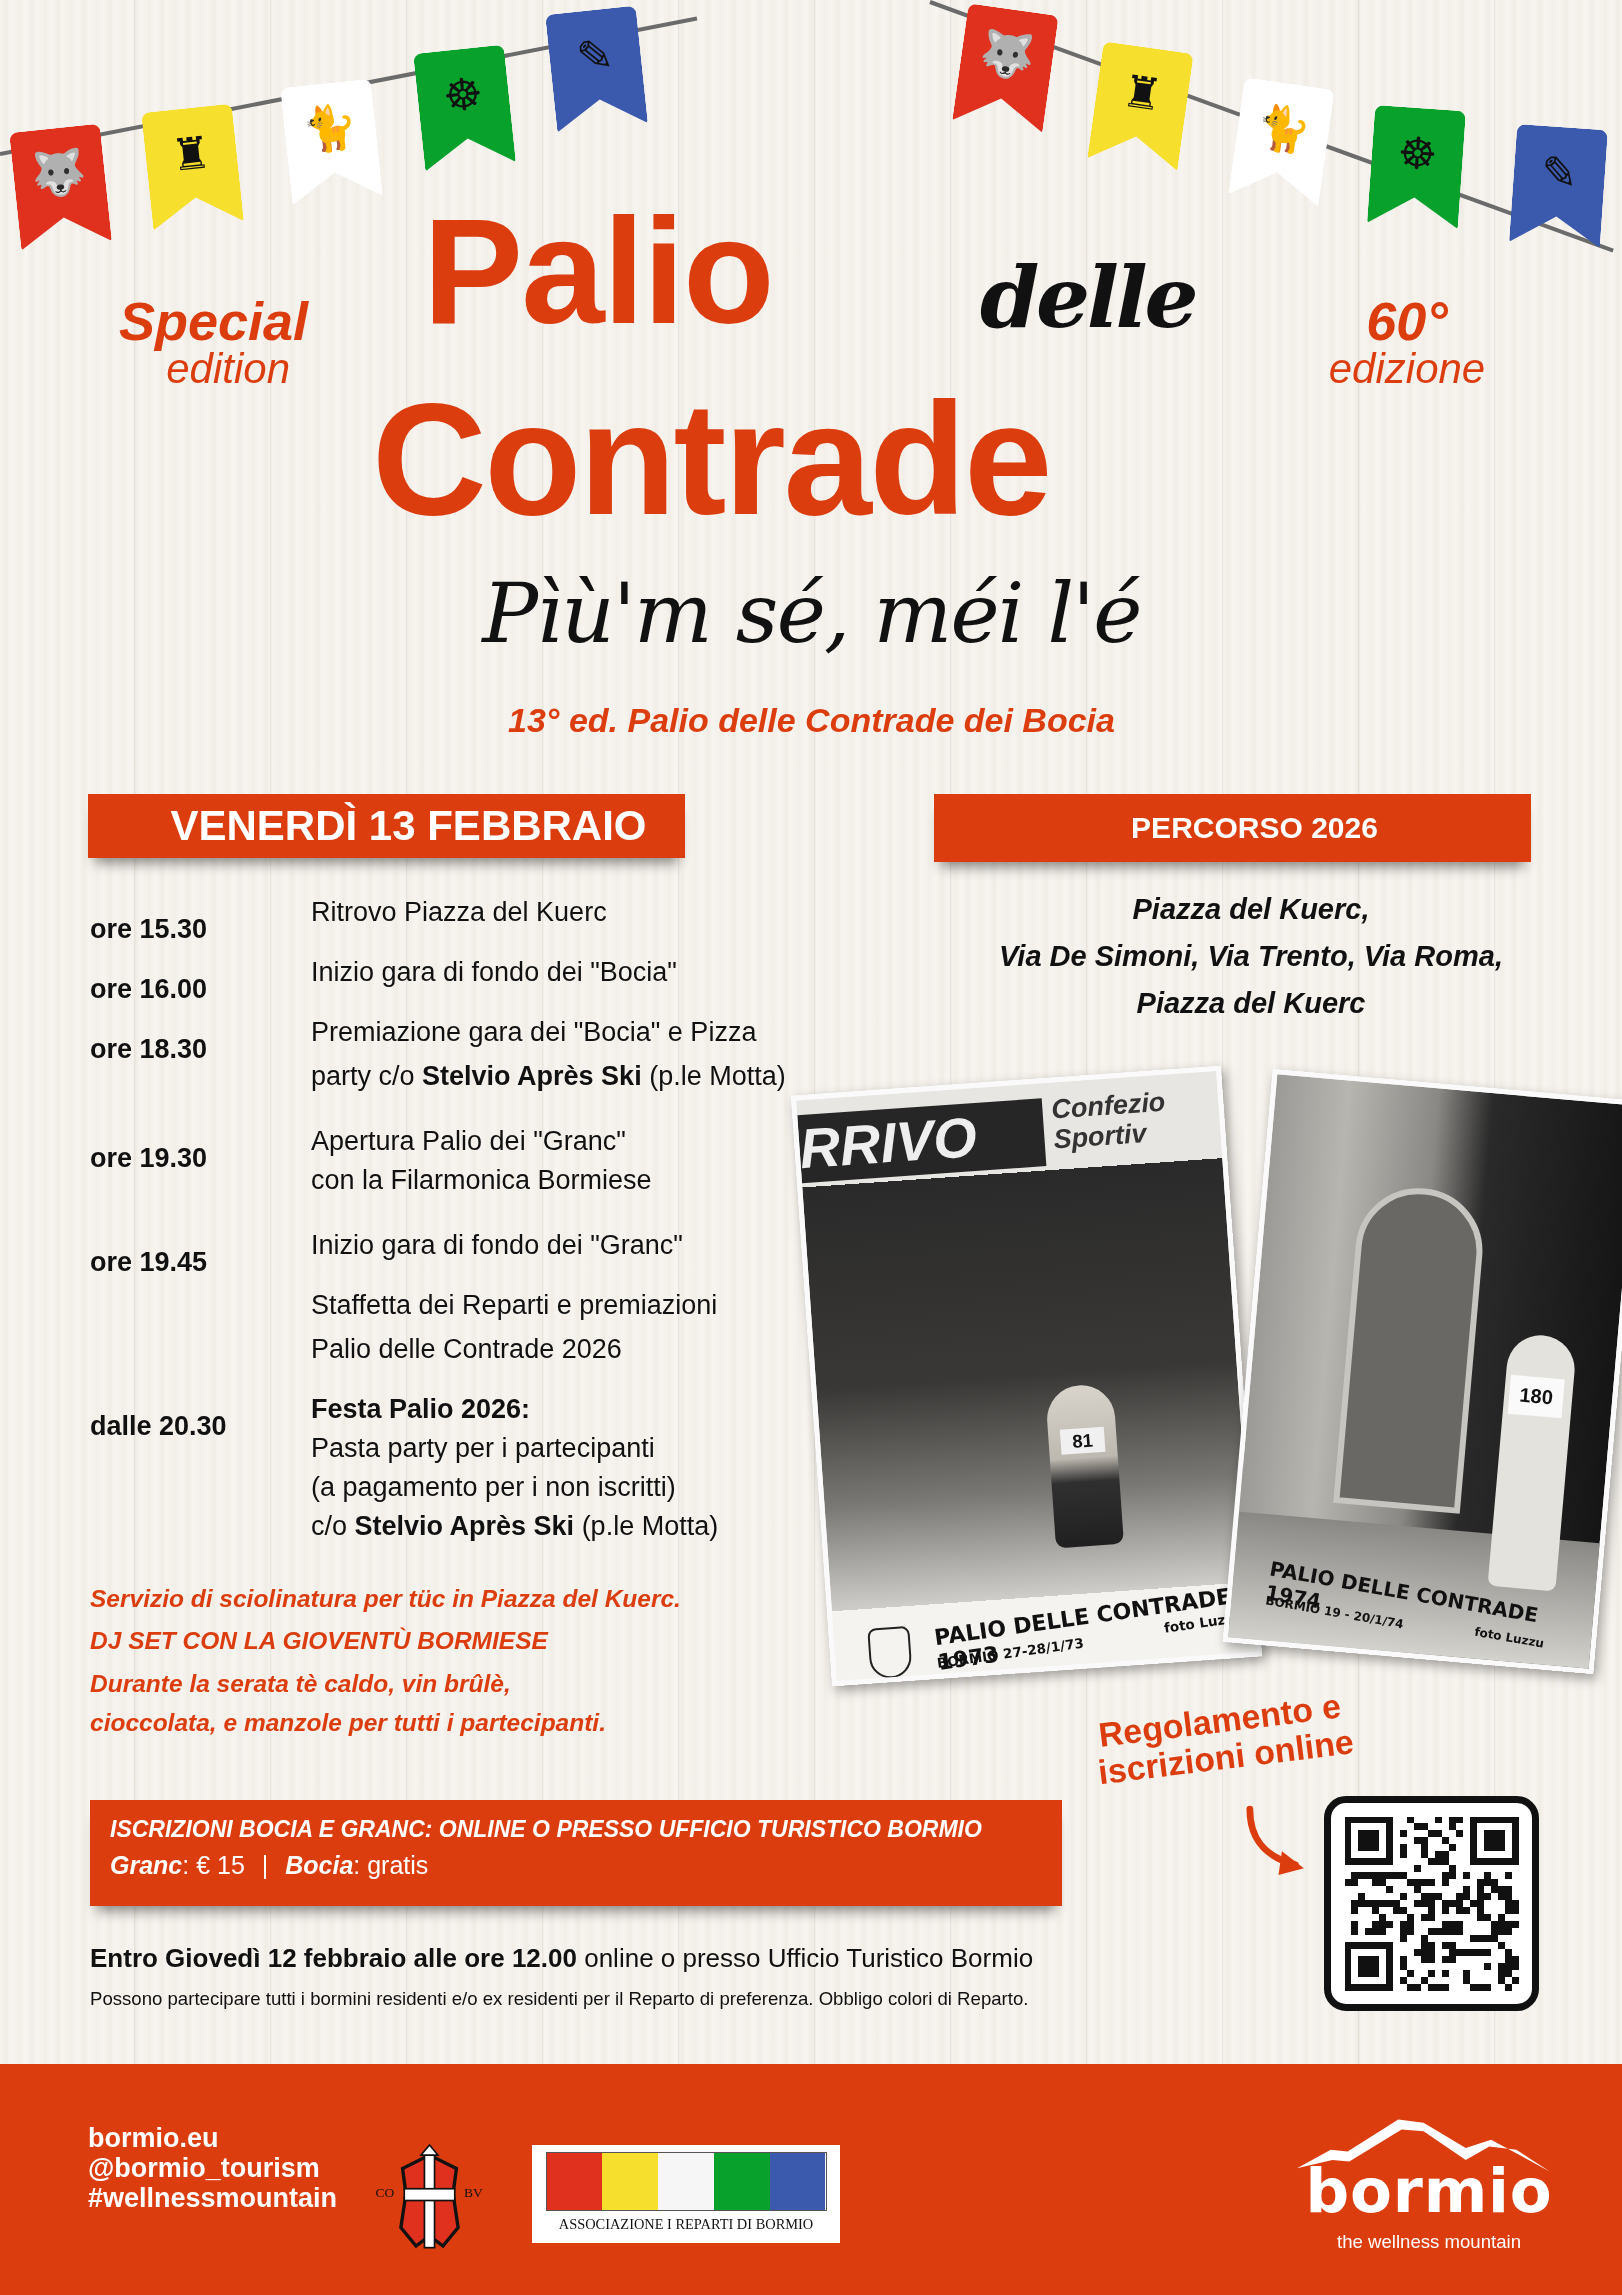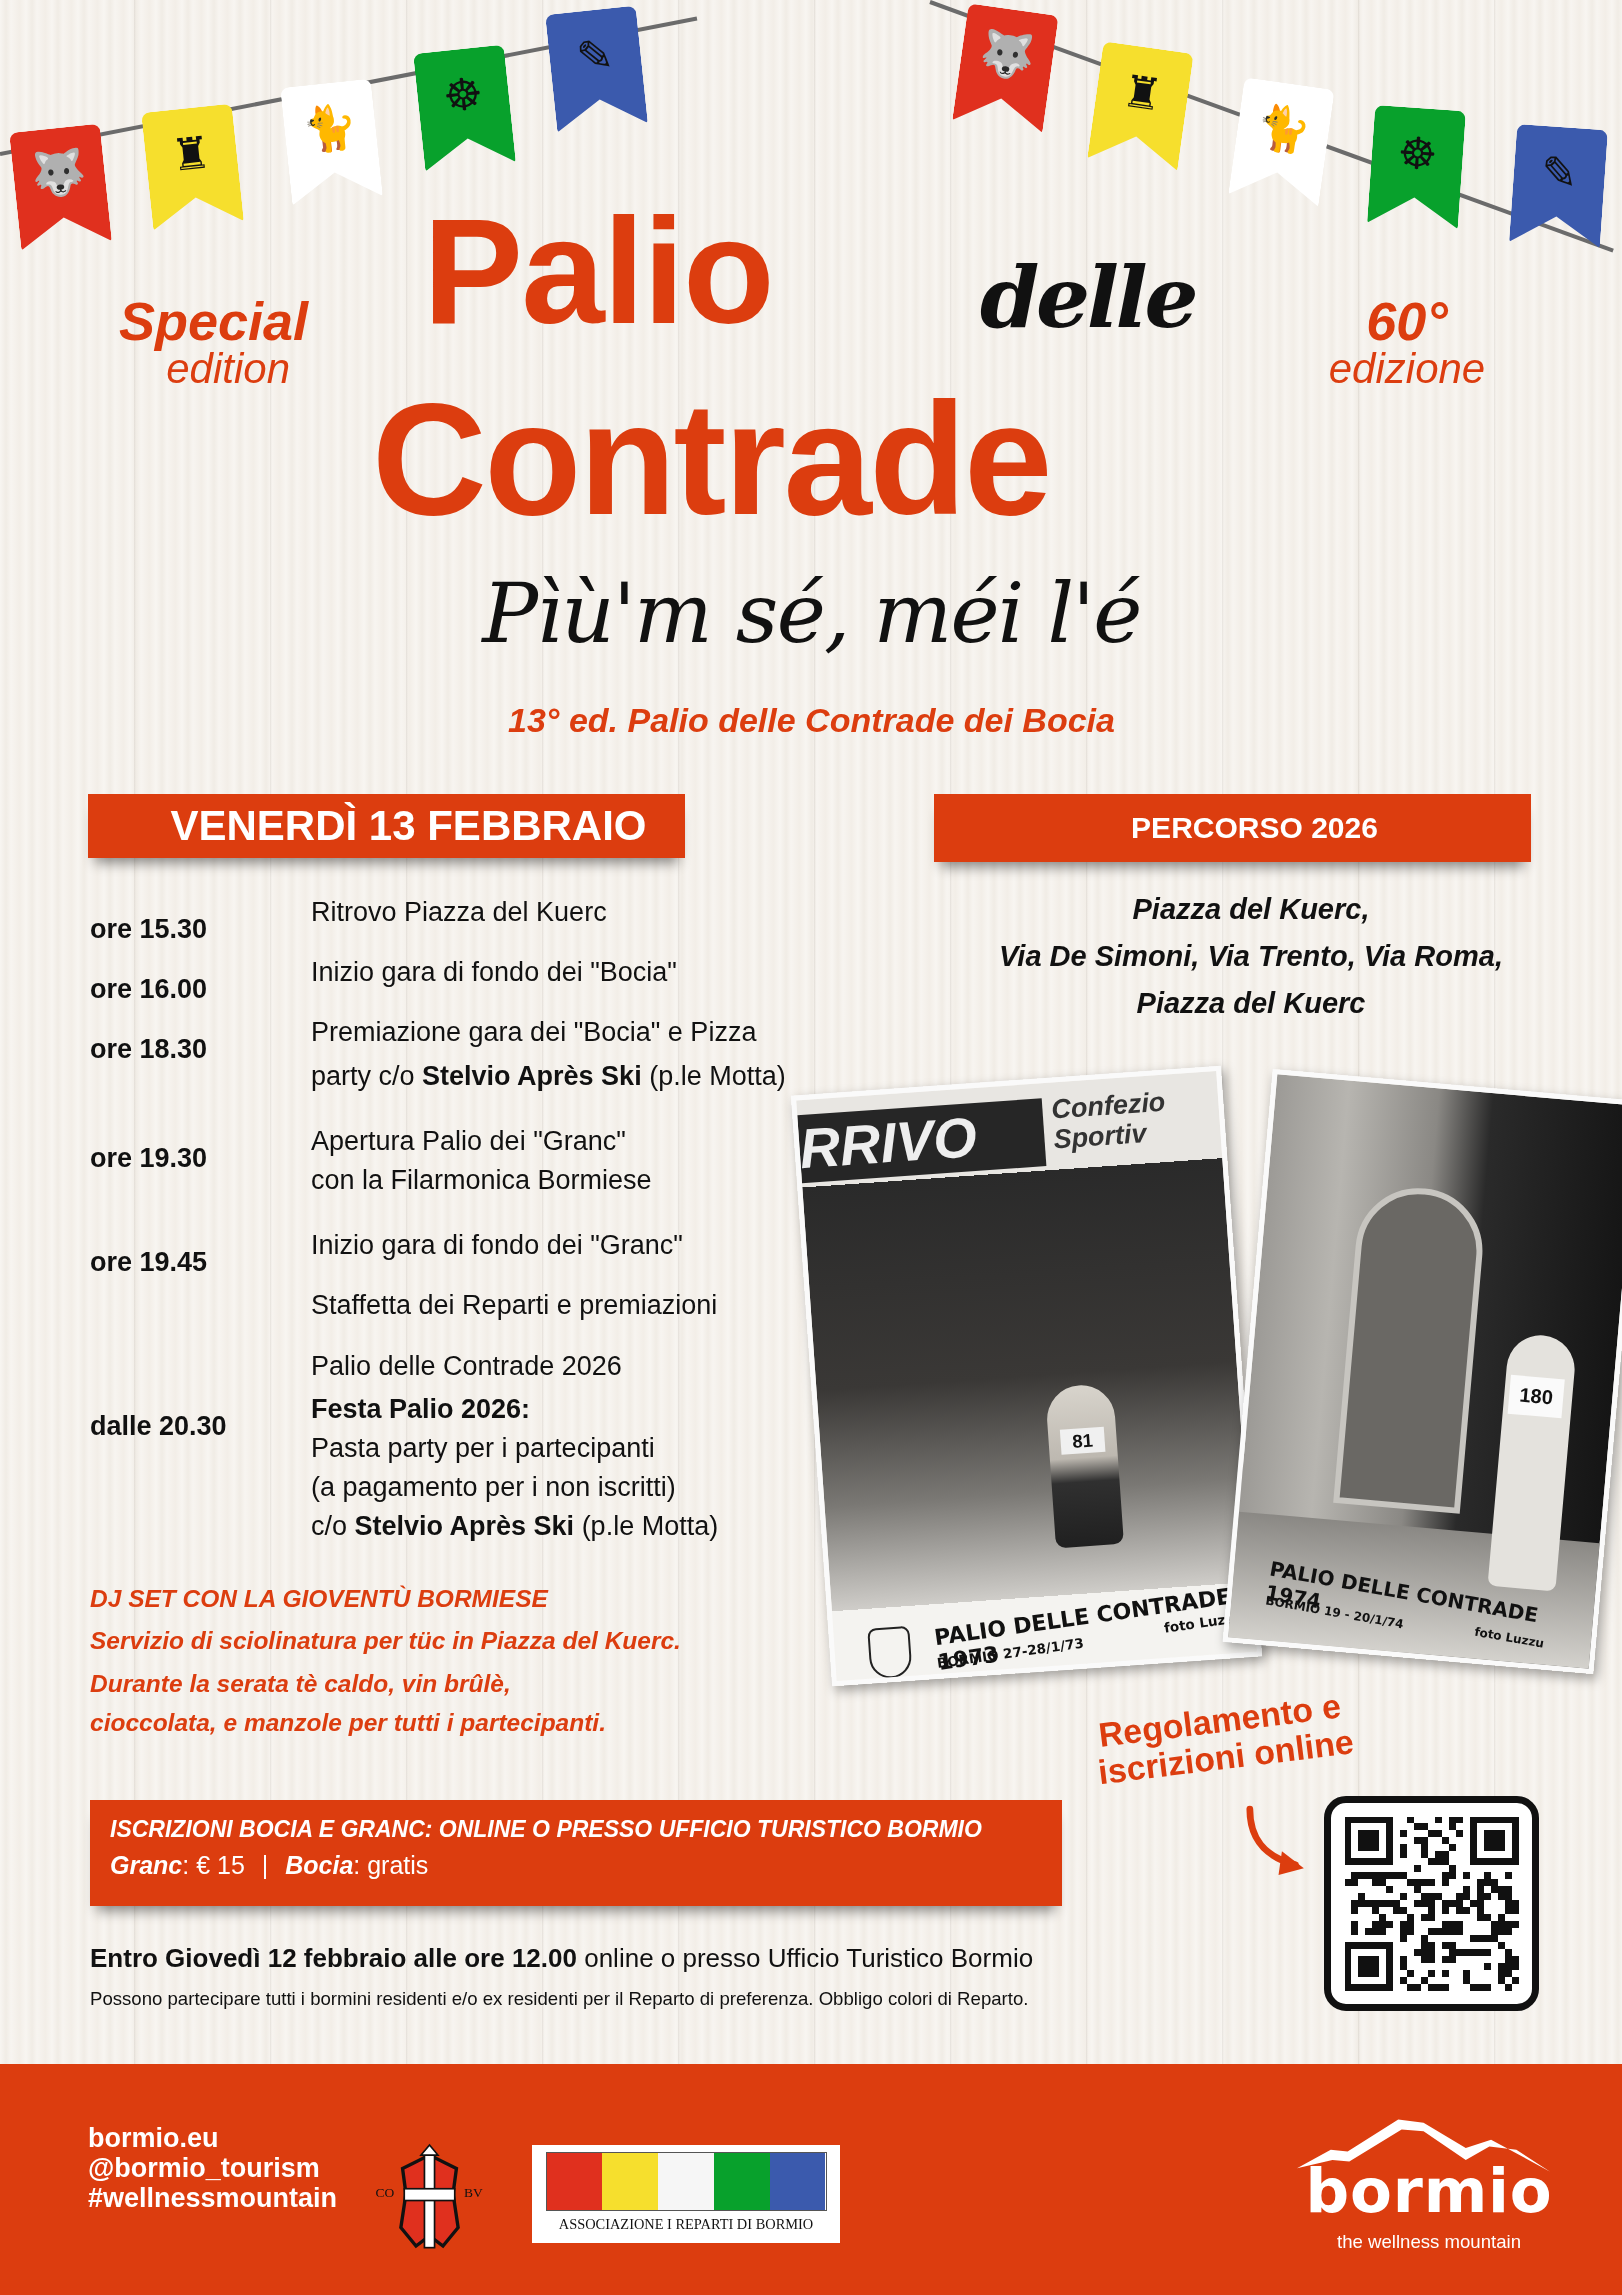--- a/index.html
+++ b/index.html
@@ -159,36 +159,36 @@
     <div>con la Filarmonica Bormiese</div>
   </div>
 </div>
 <div class="sched-row" style="top:1226px;">
   <span class="sched-time">ore 19.45</span>
   <span class="sched-desc">Inizio gara di fondo dei "Granc"</span>
 </div>
 <div class="sched-row" style="top:1286px;height:85px;">
   <div class="sched-desc">
     <div>Staffetta dei Reparti e premiazioni</div>
-    <div style="margin-top:22px;">Palio delle Contrade 2026</div>
+    <div style="margin-top:5px;">Palio delle Contrade 2026</div>
   </div>
 </div>
 <div class="sched-row" style="top:1390px;height:161px;">
   <span class="sched-time">dalle 20.30</span>
   <div class="sched-desc">
     <div style="font-weight:700;">Festa Palio 2026:</div>
     <div>Pasta party per i partecipanti</div>
     <div>(a pagamento per i non iscritti)</div>
     <div><span>c/o </span><b>Stelvio Après Ski</b><span> (p.le Motta)</span></div>
   </div>
 </div>
 
 <div class="abs notes" style="left:90px;top:1579px;width:761px;">
+  <p style="margin-bottom:3.4px;">Servizio di sciolinatura per tüc in Piazza del Kuerc.</p>
   <p style="margin-bottom:3.4px;">DJ SET CON LA GIOVENTÙ BORMIESE</p>
-  <p style="margin-bottom:3.4px;">Servizio di sciolinatura per tüc in Piazza del Kuerc.</p>
   <p>Durante la serata tè caldo, vin brûlè,</p>
   <p>cioccolata, e manzole per tutti i partecipanti.</p>
 </div>
 
 <div class="abs route">
   <div>Piazza del Kuerc,</div>
   <div>Via De Simoni, Via Trento, Via Roma,</div>
   <div>Piazza del Kuerc</div>
 </div>
 

